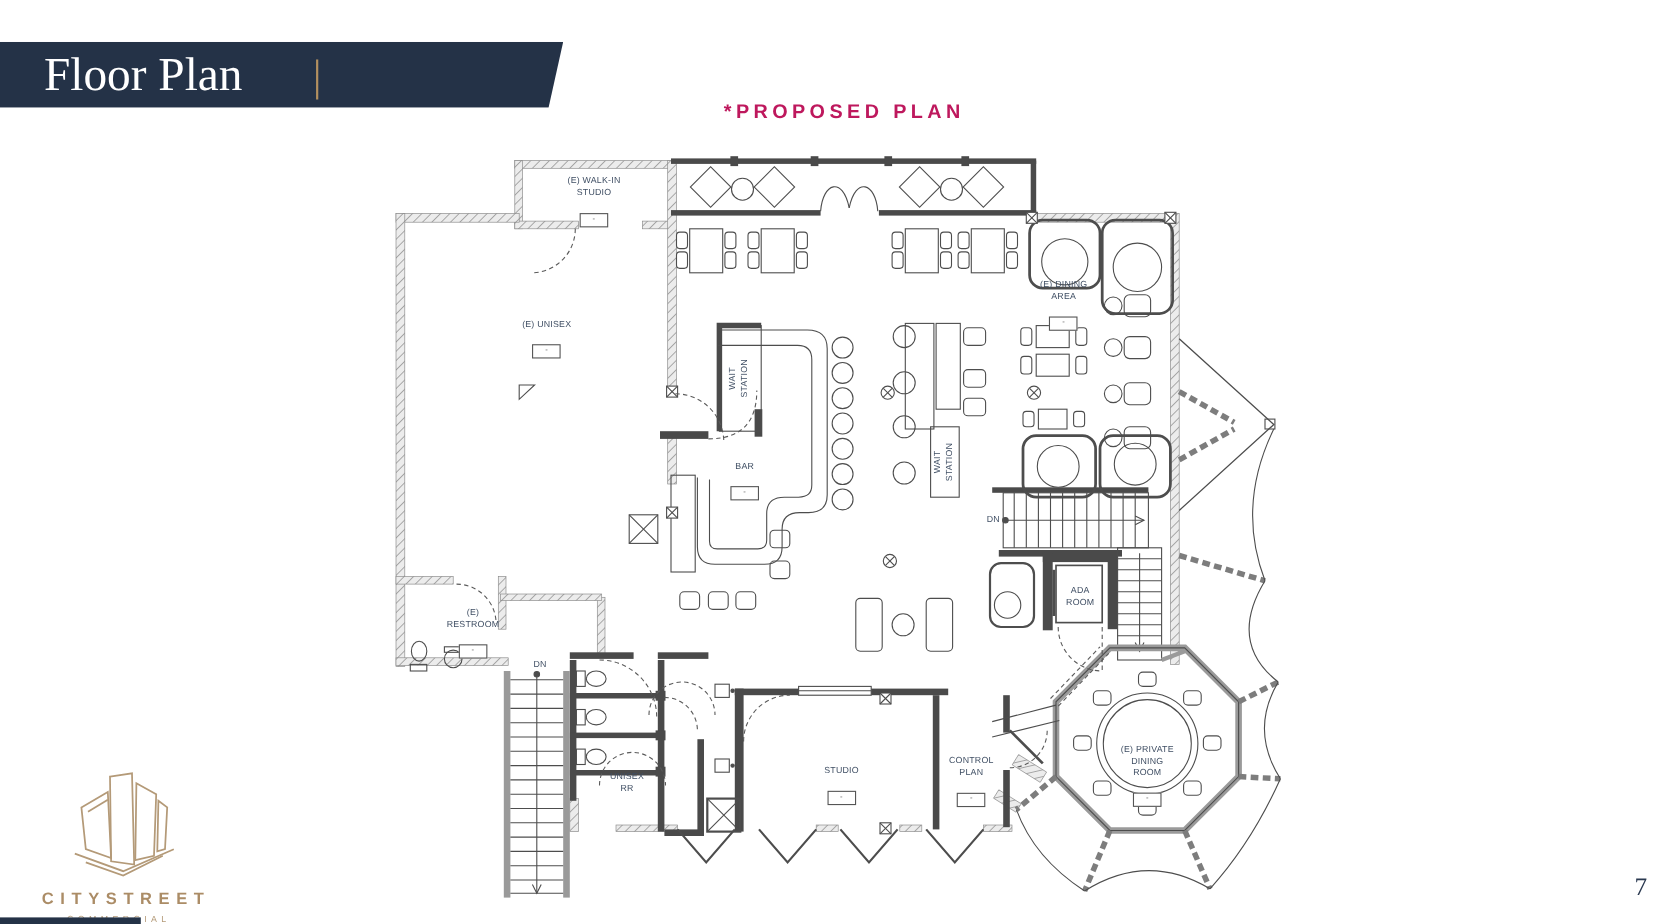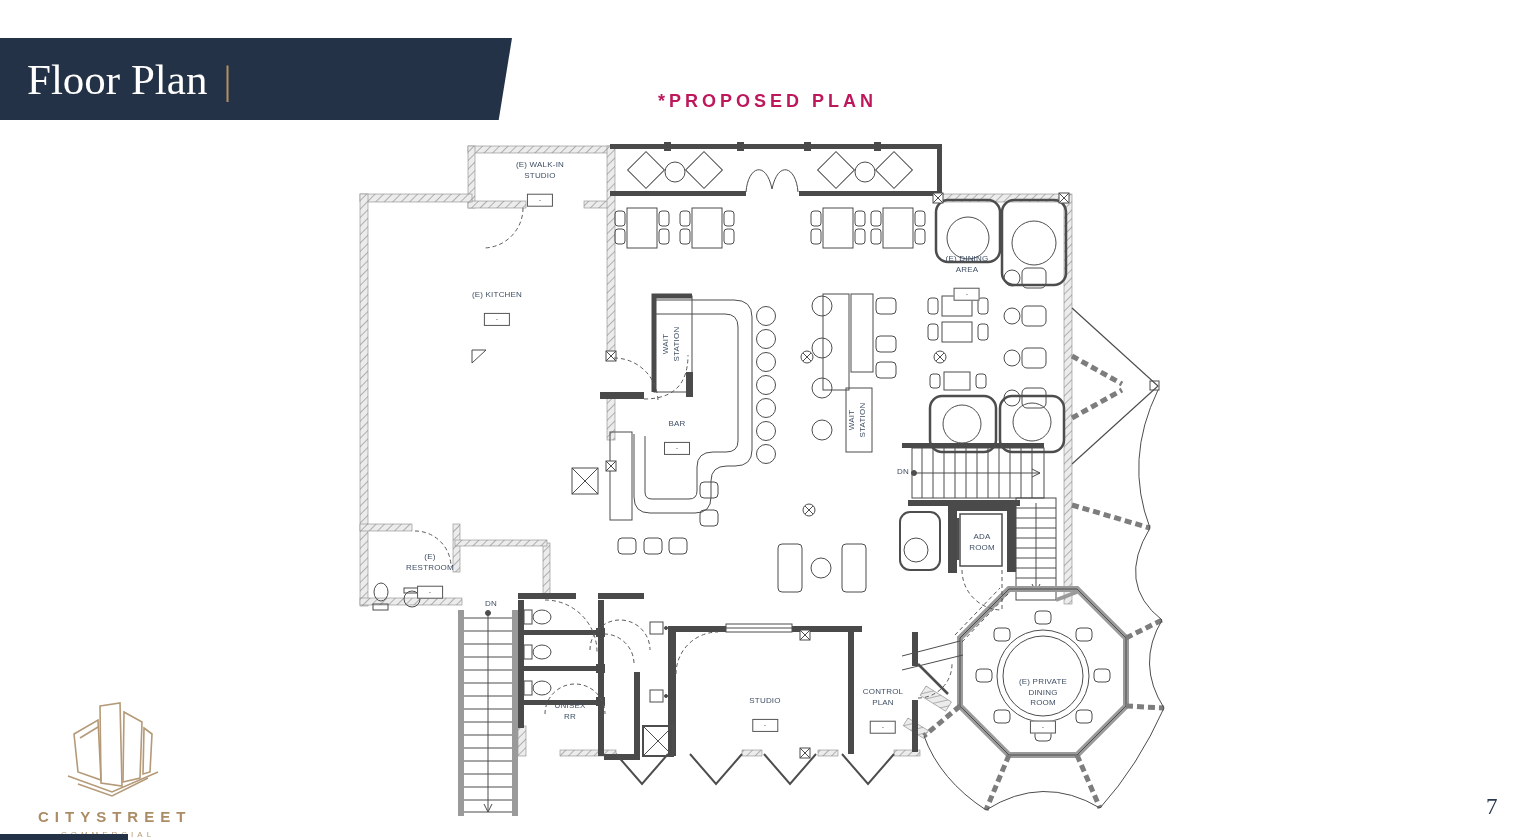--- a/index.html
+++ b/index.html
@@ -1,23 +1,23 @@
 <!DOCTYPE html>
 <html><head>
 <meta charset="utf-8">
 <style>
   html,body{margin:0;padding:0;background:#fff;}
   .slide{position:relative;width:1520px;height:840px;background:#fff;overflow:hidden;
          font-family:"Liberation Sans",sans-serif;}
 
   
-  .banner{position:absolute;left:0;top:38px;width:512px;height:82px;background:#243247;
+  .banner{position:absolute;left:0;top:38px;width:512px;height:60px;background:#243247;
           clip-path:polygon(0 0,100% 0,97.4% 100%,0 100%);
-          display:flex;align-items:center;padding-left:27px;box-sizing:border-box;
-          font-family:"Liberation Serif",serif;white-space:nowrap;}
+          display:flex;align-items:center;padding-left:40px;box-sizing:border-box;
+          font-family:"Liberation Serif",serif;white-space:nowrap;gap:48px;}
   .banner .t1{color:#ffffff;font-size:43px;}
   .banner .sep{color:#b3905f;font-size:40px;margin:0 16px;font-weight:300;}
   .banner .t2{color:#b3905f;font-size:43px;}
 
   .proposed{position:absolute;left:658px;top:91px;font-size:18px;font-weight:600;
             letter-spacing:4px;color:#be185d;}
 
   
   .plan-label{position:absolute;transform:translate(-50%,-50%);
               font-size:8px;line-height:1.3;letter-spacing:.2px;color:#3f4e63;
@@ -388,21 +388,21 @@
     <span class="sep">|</span>
   </header>
   <div class="proposed">*PROPOSED PLAN</div>
 
   <div class="plan-label" style="left:540px;top:178px;">
     <span class="txt">(E) WALK-IN
 STUDIO</span>
     <span class="tag">-</span>
   </div>
   <div class="plan-label" style="left:497px;top:303px;">
-    <span class="txt">(E) KITCHEN</span>
+    <span class="txt">(E) UNISEX</span>
     <span class="tag">-</span>
   </div>
   <div class="plan-label v" style="left:672px;top:344px;">
     <span class="txt">WAIT
 STATION</span>
   </div>
   <div class="plan-label" style="left:677px;top:432px;">
     <span class="txt">BAR</span>
     <span class="tag">-</span>
   </div>

